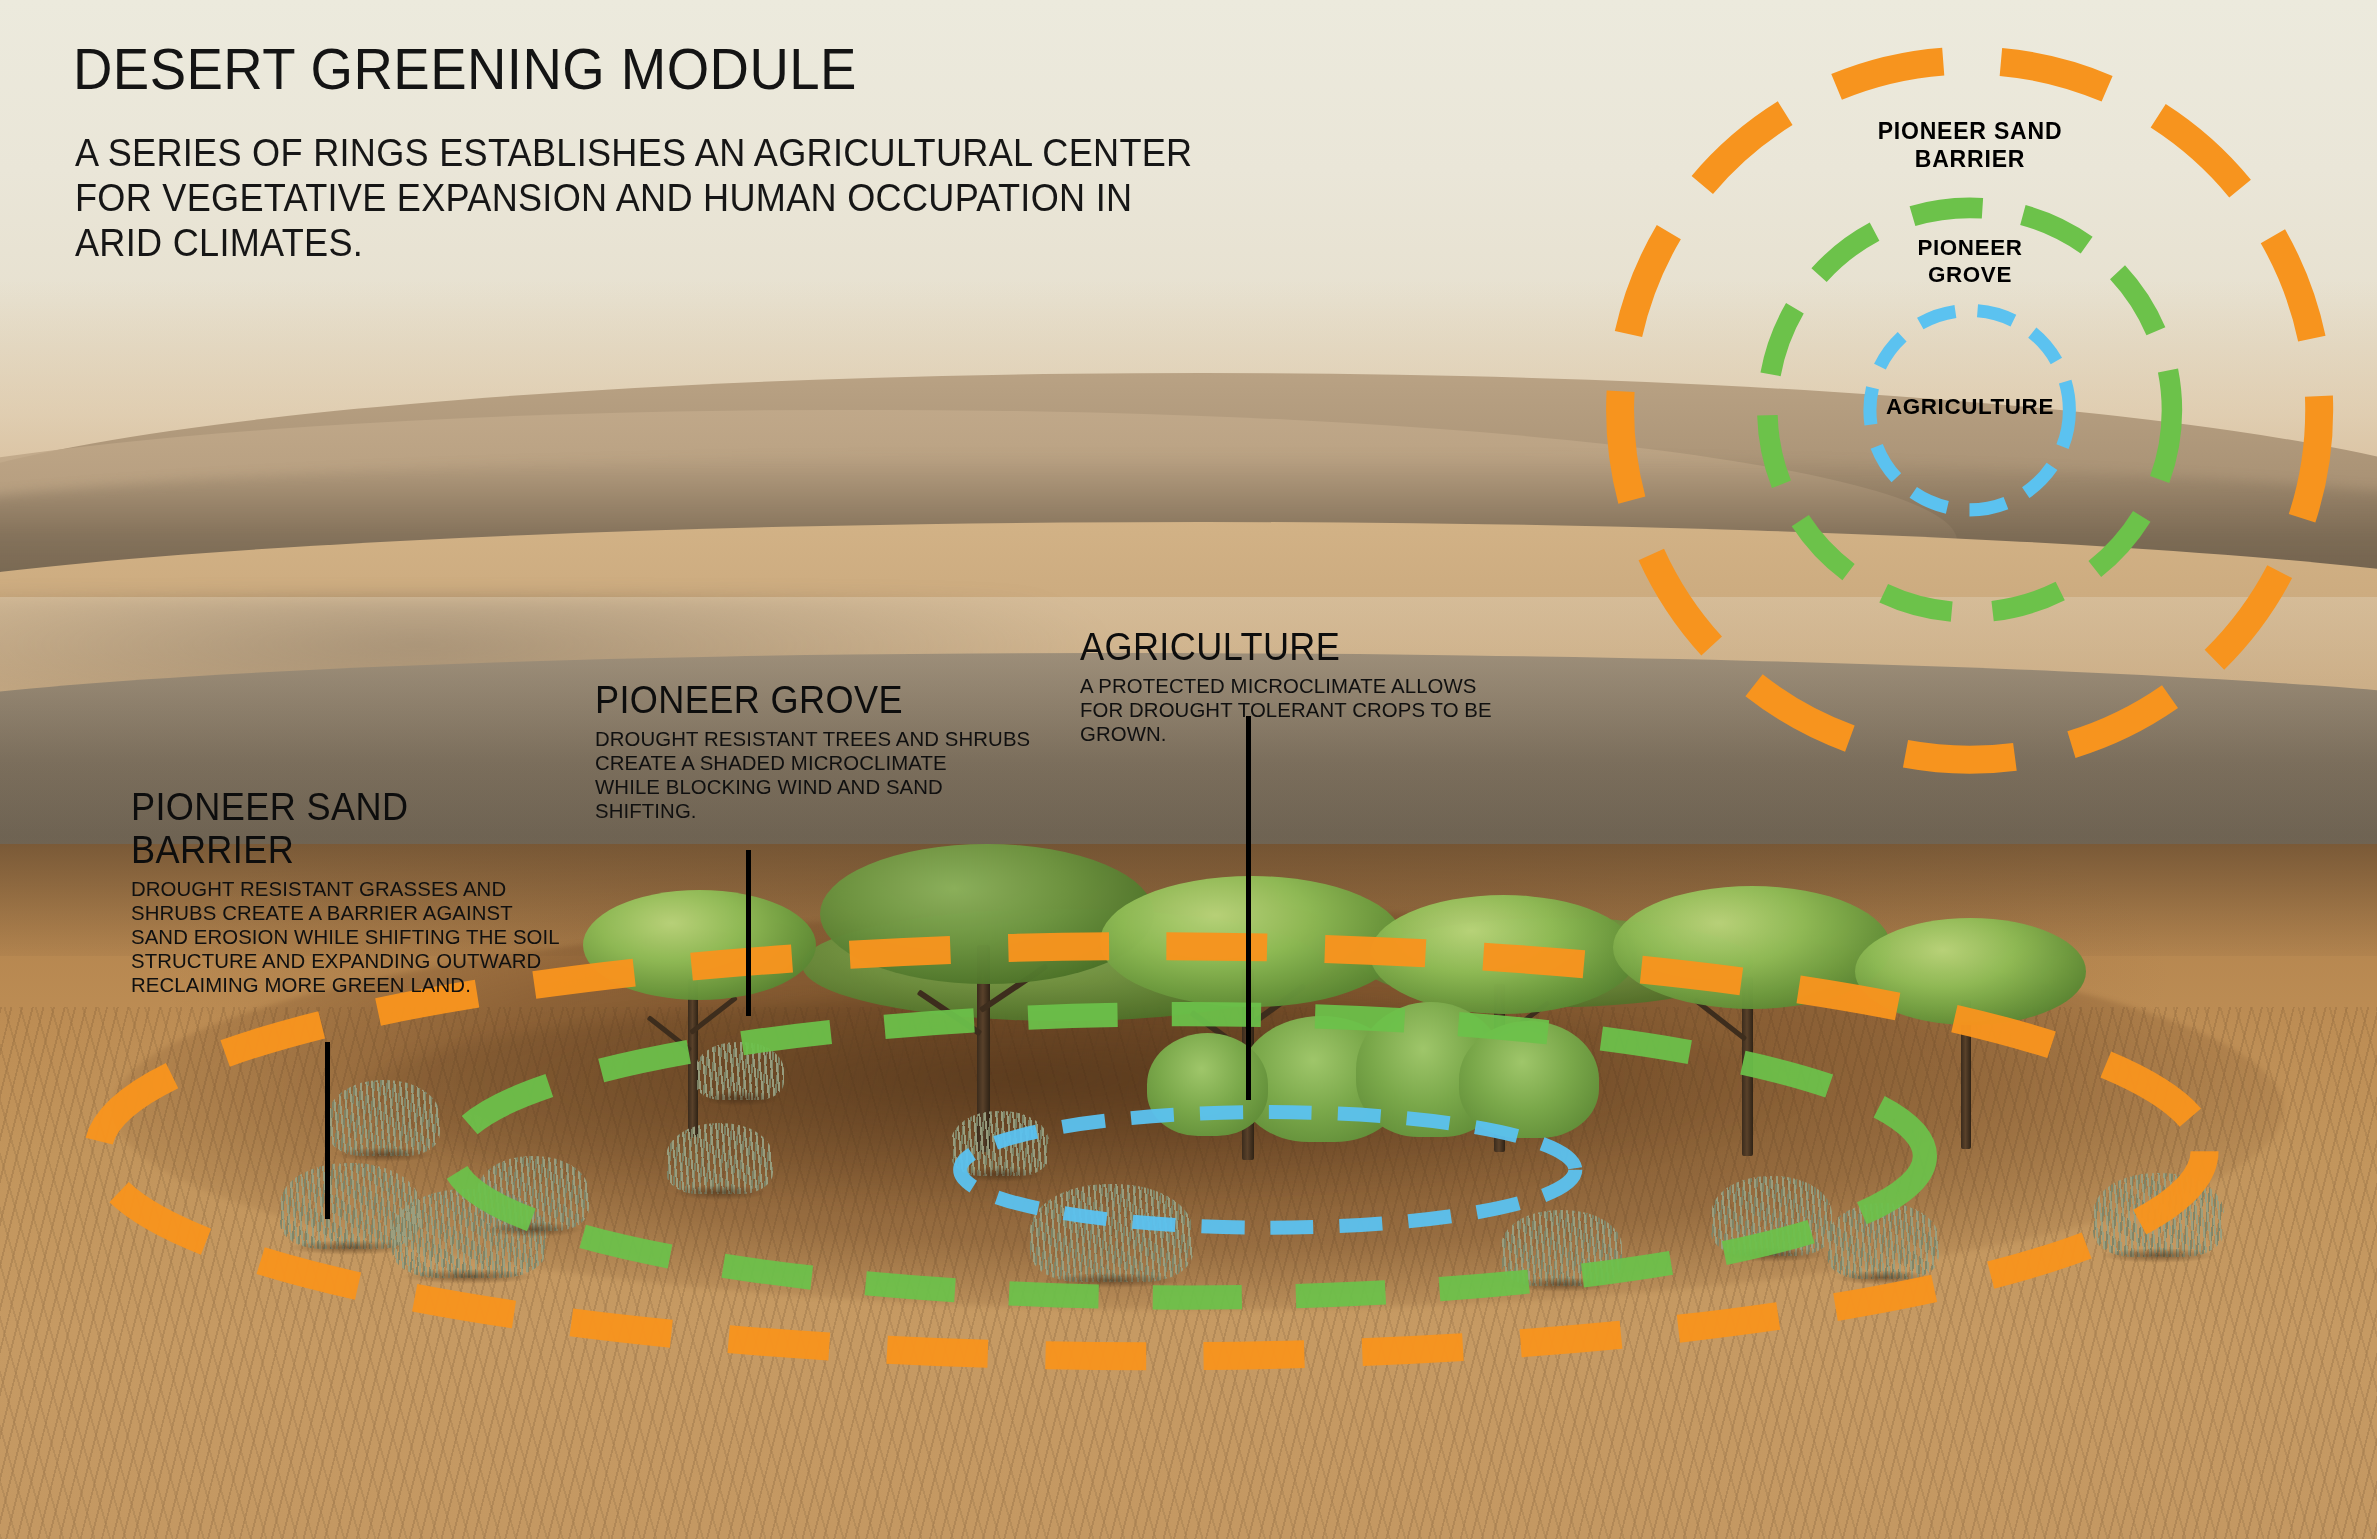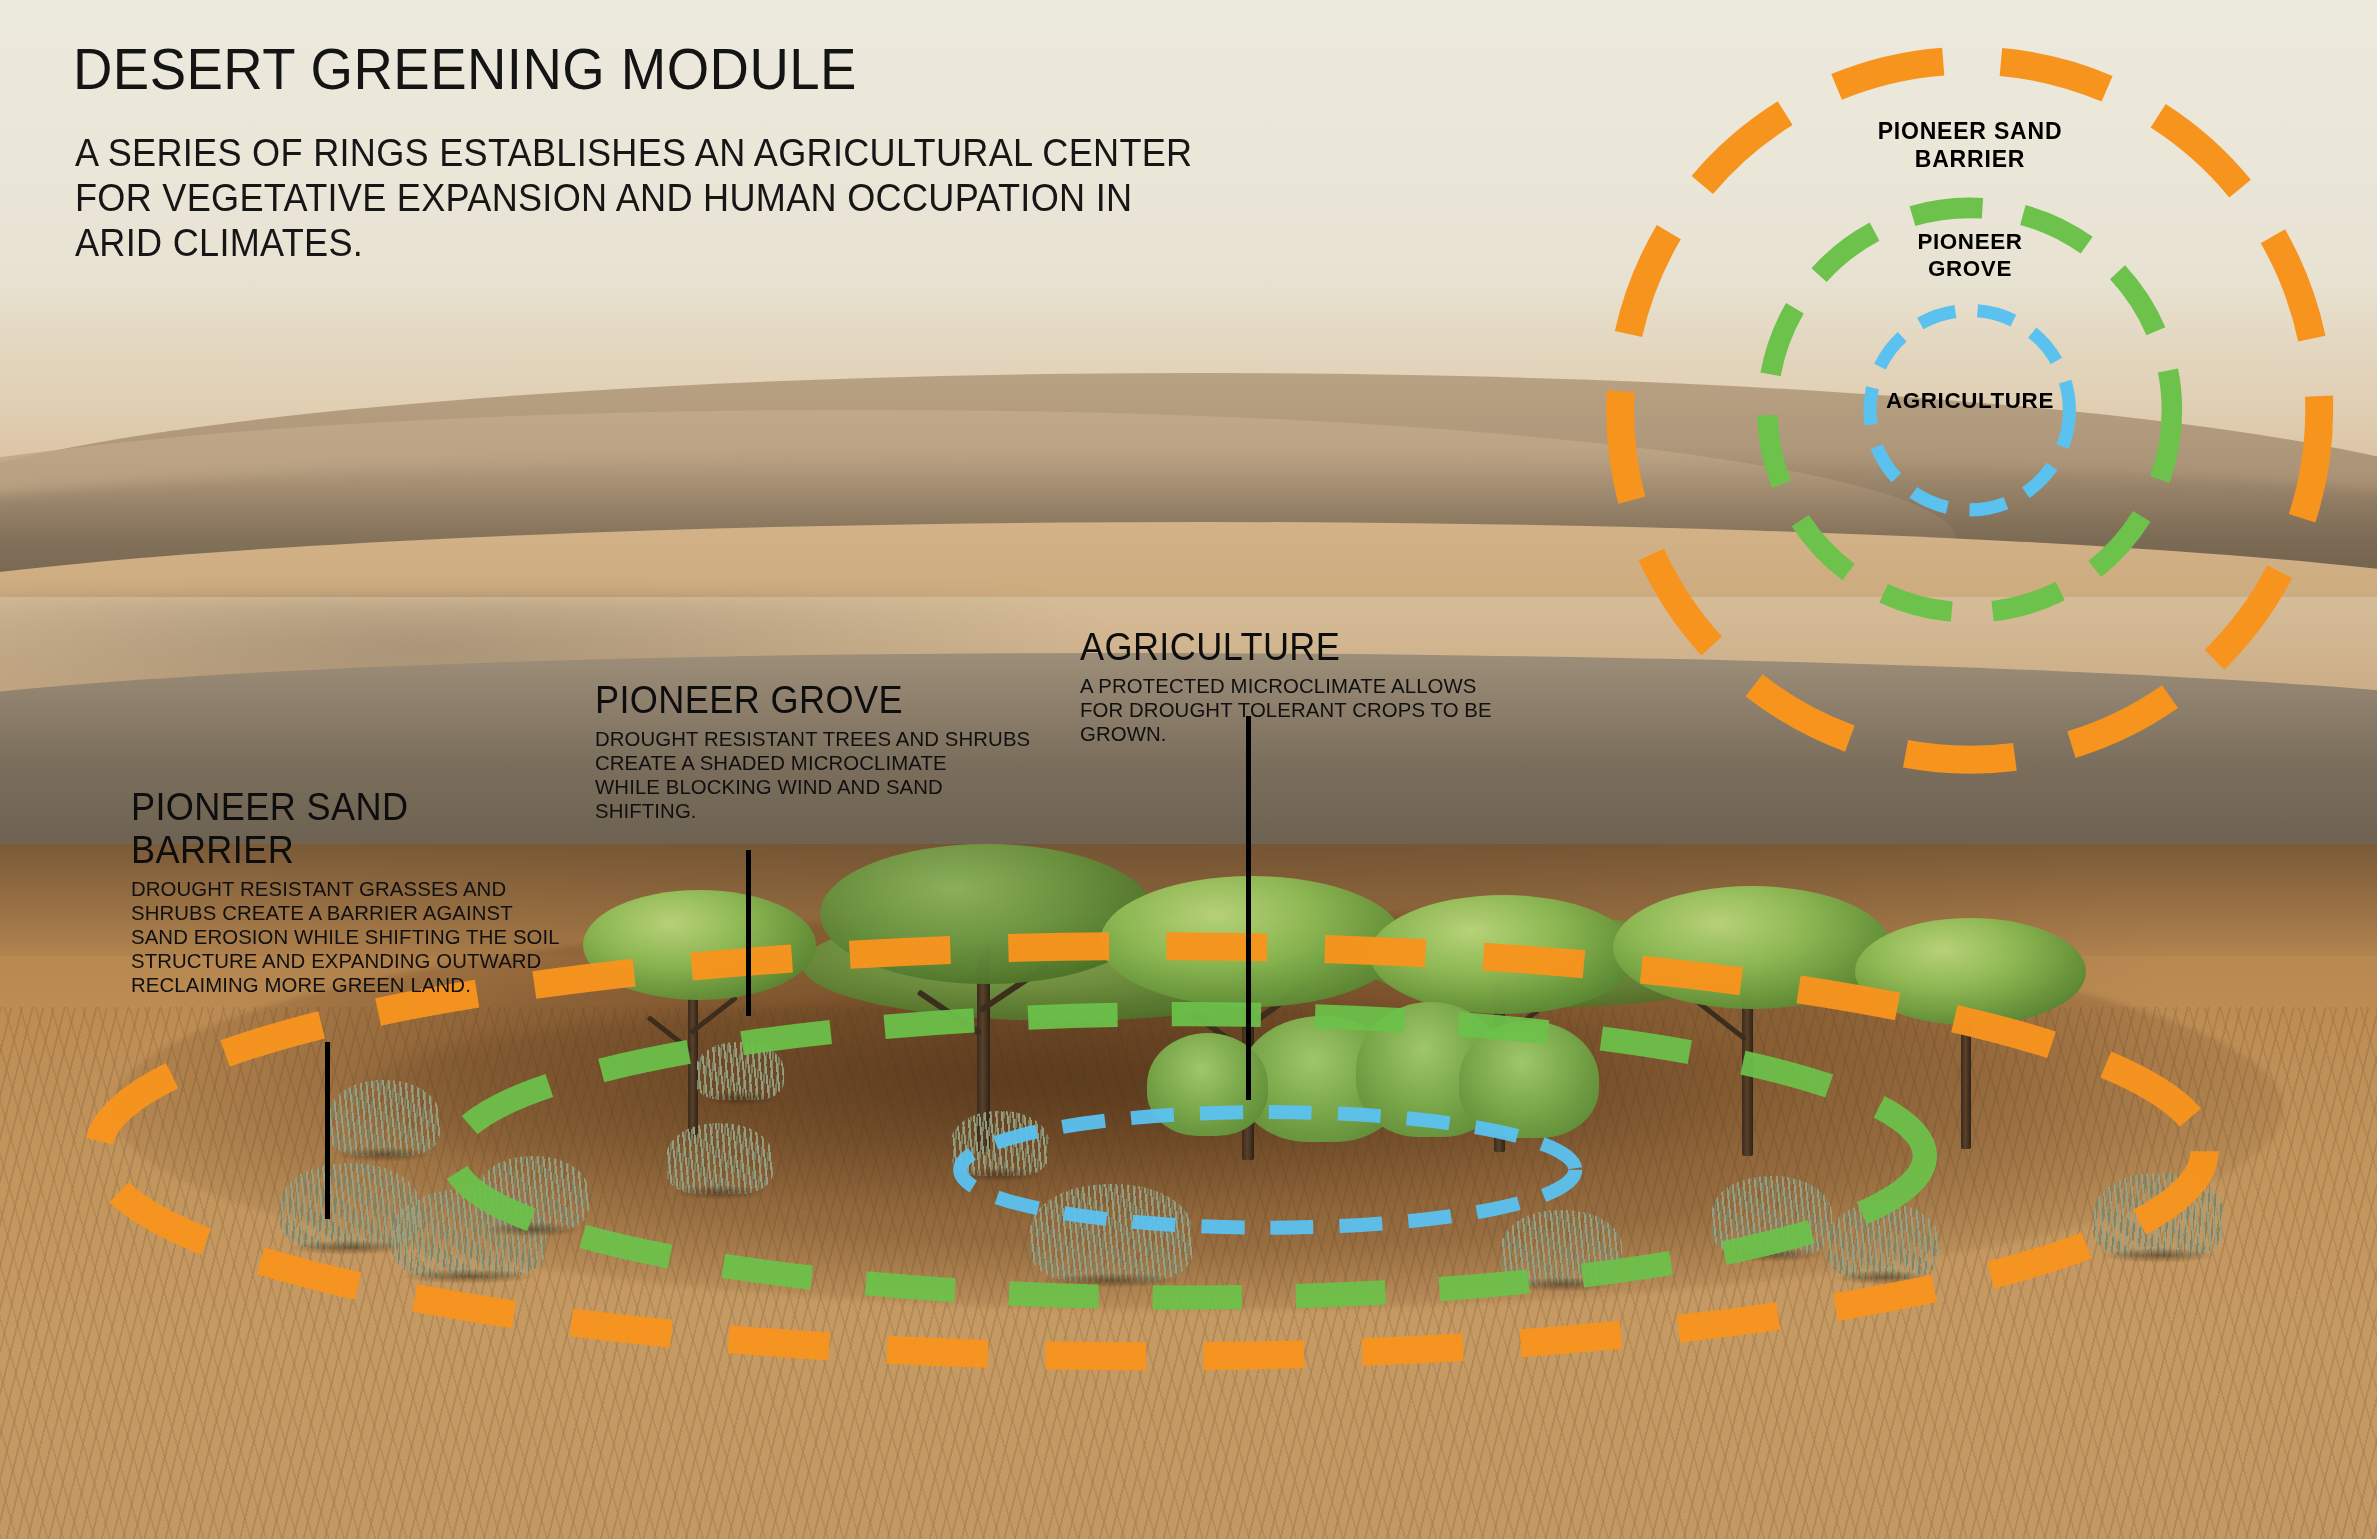--- a/index.html
+++ b/index.html
@@ -149,21 +149,21 @@
     transform:scaleX(.97);transform-origin:left top;white-space:pre-line;
   }
   .leader{position:absolute;width:4.7px;background:#000;}
 
   
   .key-label{
     position:absolute;text-align:center;color:#000;
     font-size:23px;line-height:28px;font-weight:700;letter-spacing:0.8px;
     white-space:pre-line;
   }
-  .key-label.small{font-size:22.4px;line-height:27px;letter-spacing:0.6px;}
+  .key-label.small{font-size:22.4px;line-height:27px;letter-spacing:0.6px;margin-top:6px;}
 </style>
 </head>
 <body>
 
 <div id="page">
 
   <div class="sky"></div>
   <div class="sky-warm"></div>
   <div class="dune-far"></div>
   <div class="dune-far2"></div>

